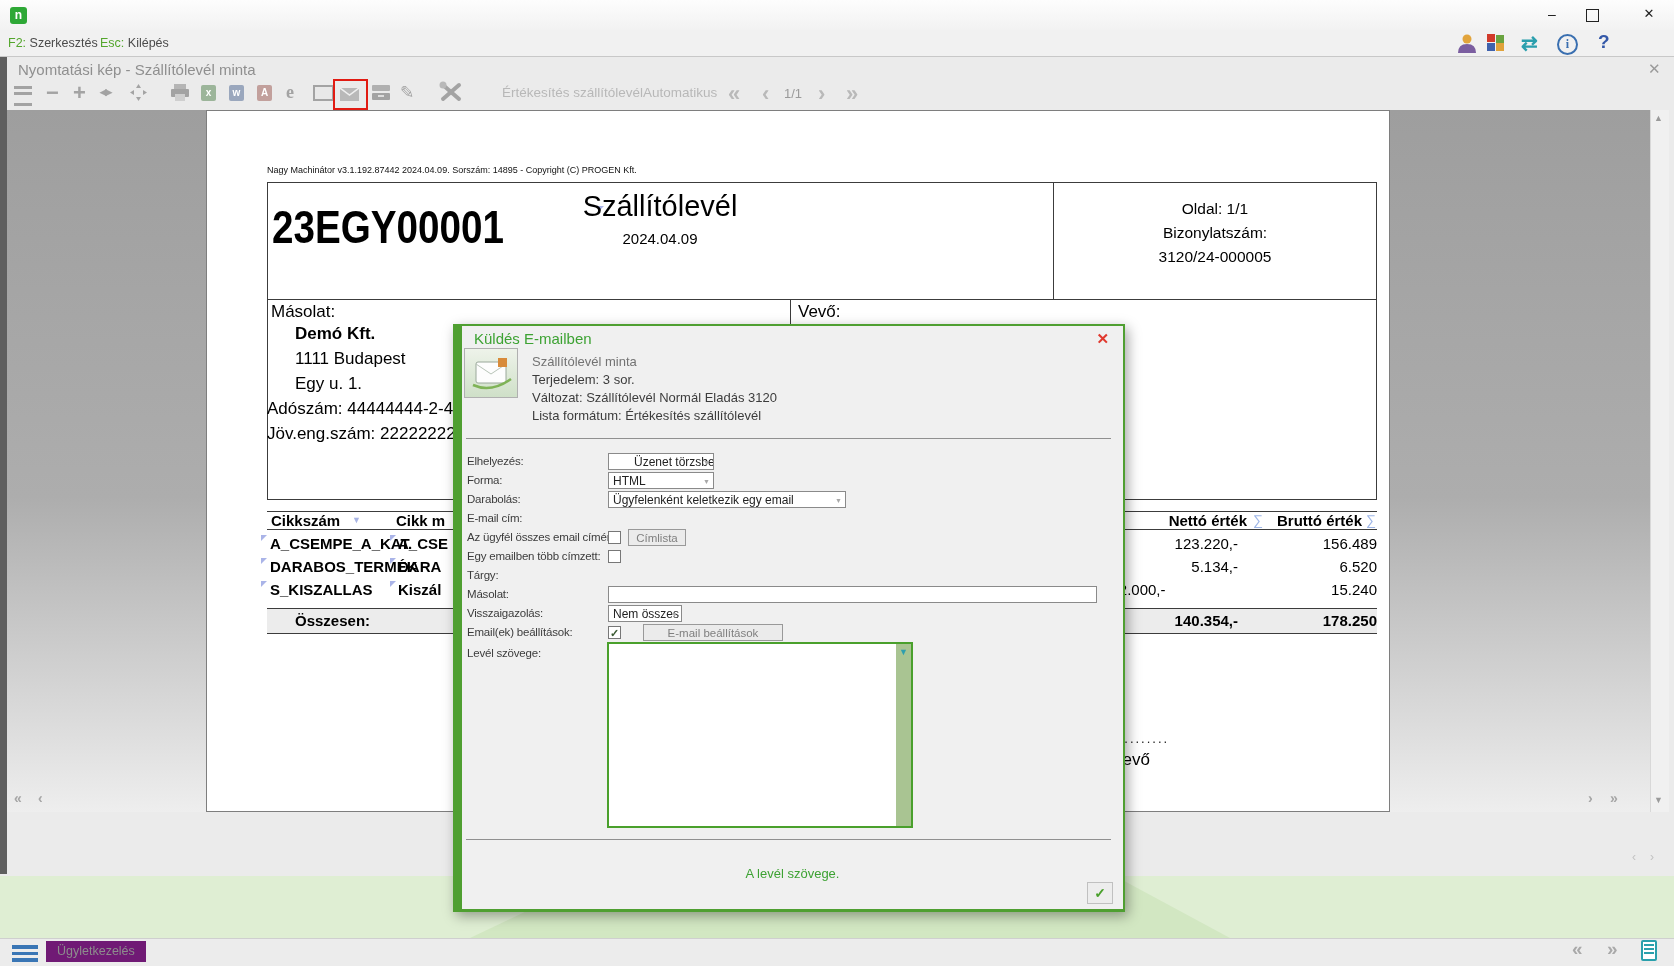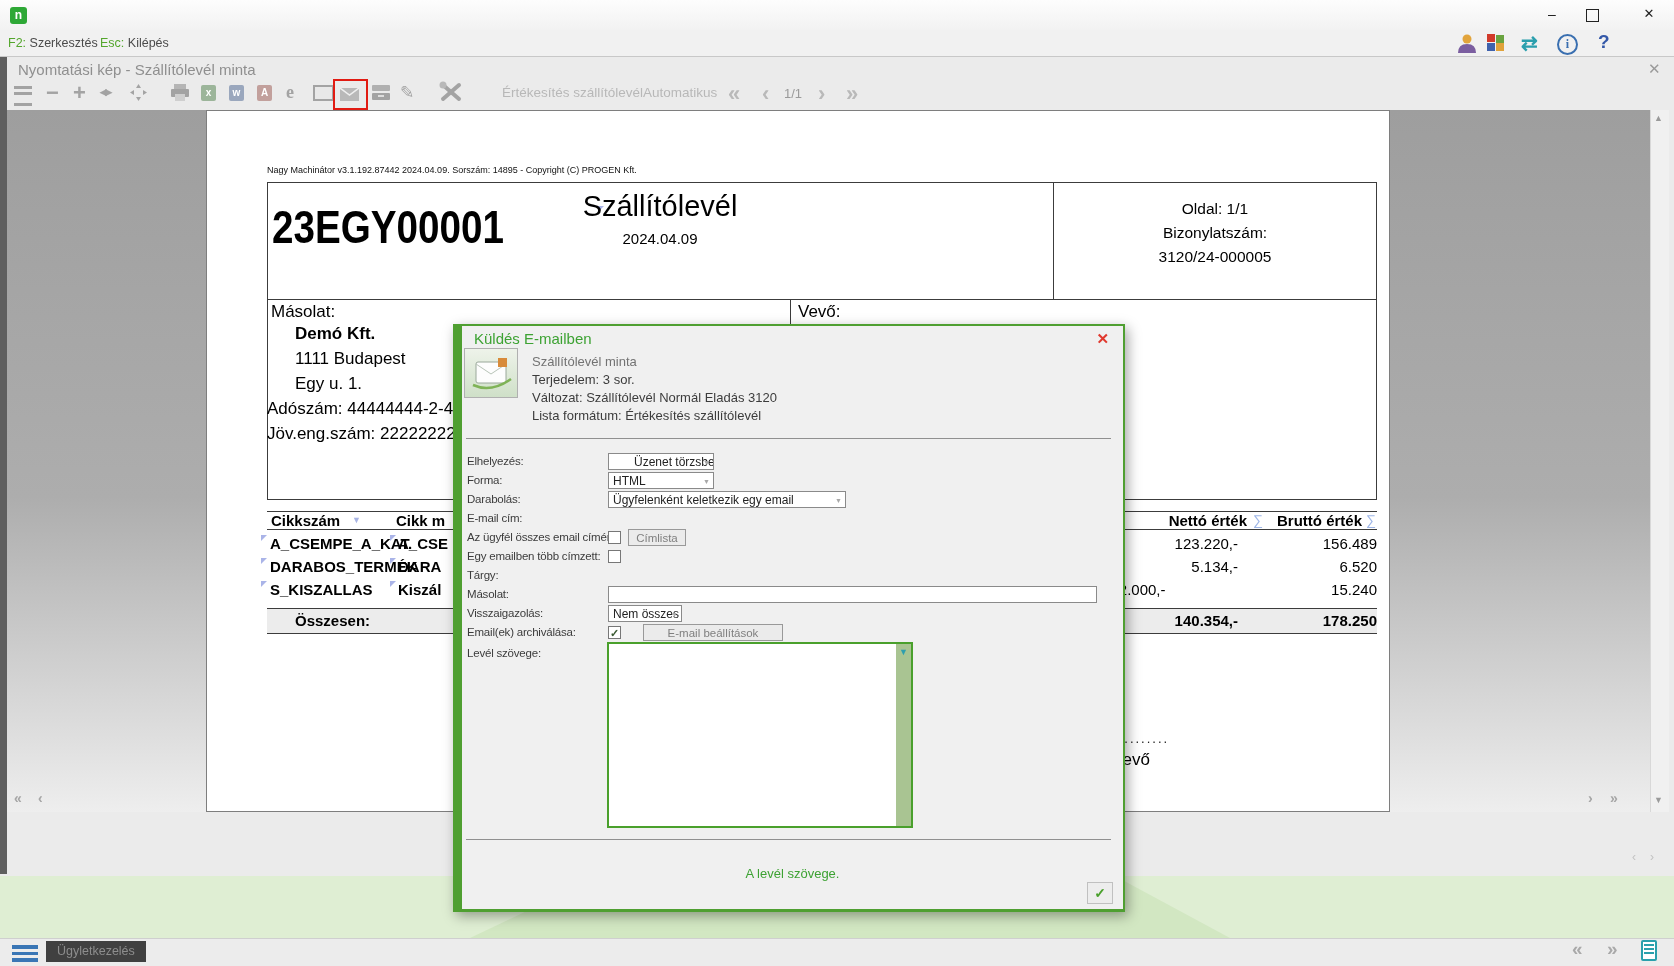--- a/index.html
+++ b/index.html
@@ -196,21 +196,21 @@
   <div class="a doct" style="left:1098px;top:750px;">Átvevő</div>
 
   <div class="a" style="left:0;top:876px;width:1674px;height:62px;background:#dfeed3;"></div>
   <div class="a" style="left:0;top:876px;width:1674px;height:62px;background:#d2e7c2;clip-path:polygon(600px 0,1115px 0,1230px 62px,470px 62px);"></div>
   <div class="a" style="left:0;top:938px;width:1674px;height:28px;background:#ececec;border-top:1px solid #cfcfcf;"></div>
   <div class="a" style="left:12px;top:945px;width:26px;">
     <div style="height:3.5px;background:#3a76b5;margin-bottom:3px;"></div>
     <div style="height:3.5px;background:#3a76b5;margin-bottom:3px;"></div>
     <div style="height:3.5px;background:#3a76b5;"></div>
   </div>
-  <div class="a" style="left:46px;top:941px;height:21px;line-height:21px;background:#404040;color:#8d8d8d;font-size:12.5px;padding:0 11px;">Ügyletkezelés</div>
+  <div class="a" style="left:46px;top:941px;height:21px;line-height:21px;background:#701a75;color:#8d8d8d;font-size:12.5px;padding:0 11px;">Ügyletkezelés</div>
   <div class="a" style="left:1572px;top:938px;font-size:19px;font-weight:bold;color:#a9a9a9;">«</div>
   <div class="a" style="left:1607px;top:938px;font-size:19px;font-weight:bold;color:#a9a9a9;">»</div>
   <div class="a" style="left:1641px;top:940px;width:16px;height:21px;border:2px solid #2aa0ac;border-radius:2px;background:#fff;box-sizing:border-box;padding:2px 1px;">
     <div style="height:2px;background:#2aa0ac;margin-bottom:2px;"></div>
     <div style="height:2px;background:#2aa0ac;margin-bottom:2px;"></div>
     <div style="height:2px;background:#2aa0ac;"></div>
   </div>
 
   <div class="a" style="left:453px;top:324px;width:672px;height:588px;background:#f0f0f0;border:2px solid #4f9f31;border-left-width:9px;border-bottom-width:3px;box-sizing:border-box;box-shadow:3px 4px 12px rgba(0,0,0,.35);z-index:10;">
 
@@ -250,21 +250,21 @@
     <div class="a cb" style="left:146px;top:224px;"></div>
 
     <div class="a lbl" style="left:5px;top:240px;">Tárgy:</div>
 
     <div class="a lbl" style="left:5px;top:259px;">Másolat:</div>
     <div class="a tin" style="left:146px;top:260px;width:489px;"></div>
 
     <div class="a lbl" style="left:5px;top:278px;">Visszaigazolás:</div>
     <div class="a dd" style="left:146px;top:279px;width:74px;"><span>Nem összes</span><span class="ar">▼</span></div>
 
-    <div class="a lbl" style="left:5px;top:297px;">Email(ek) archiválása:</div>
+    <div class="a lbl" style="left:5px;top:297px;">Email(ek) beállítások:</div>
     <div class="a cb" style="left:146px;top:300px;">
         <span>✓</span>
       </div>
     <div class="a btn" style="left:181px;top:298px;width:140px;height:17px;">E-mail beállítások</div>
 
     <div class="a lbl" style="left:5px;top:318px;">Levél szövege:</div>
     <div class="a" style="left:145px;top:316px;width:306px;height:186px;background:#fff;border:2px solid #4aa02c;box-sizing:border-box;font-size:12px;color:#222;">
       <span></span>
       <div class="a" style="right:0;top:0;bottom:0;width:15px;background:#a9c492;text-align:center;">
         <span style="font-size:9px;color:#2f9fae;line-height:14px;">▼</span>

